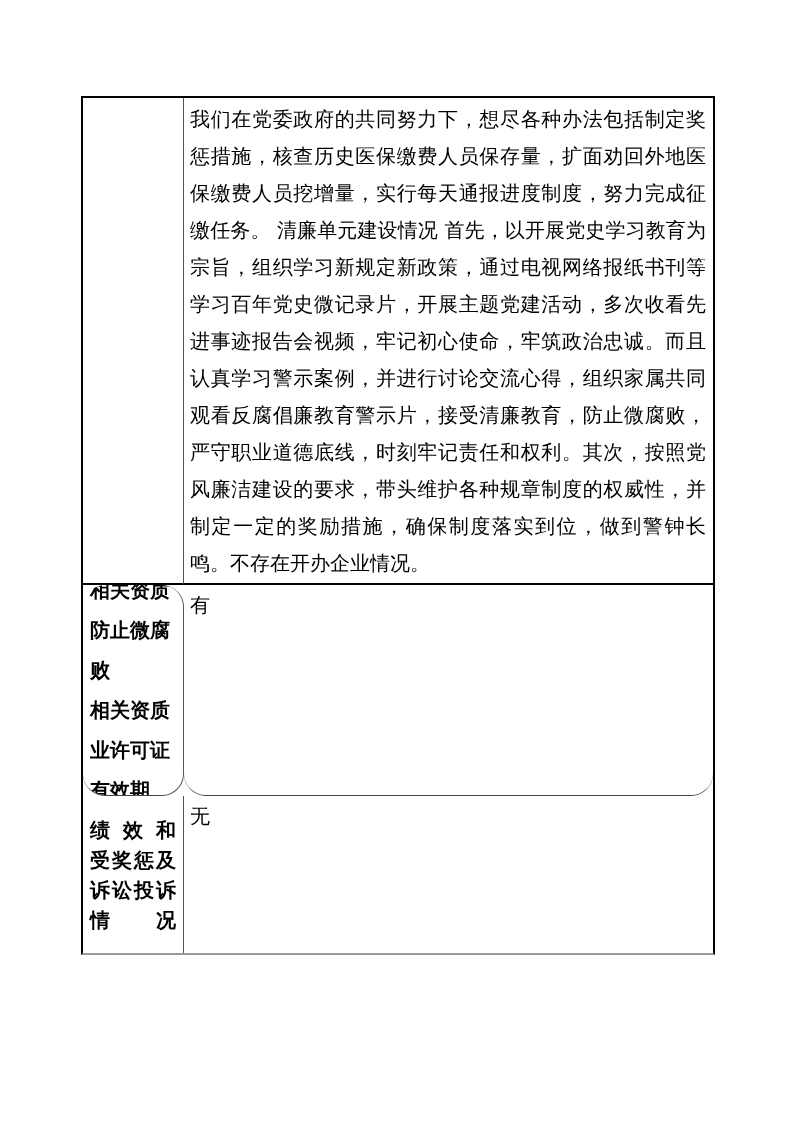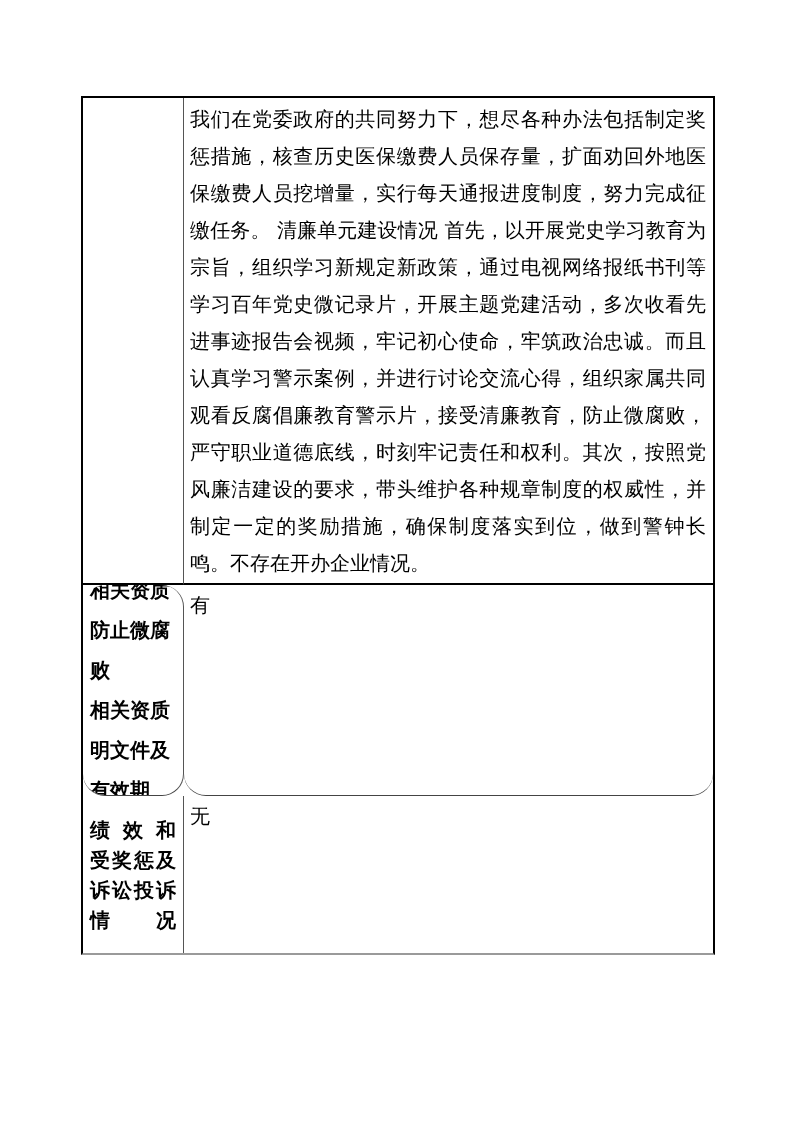--- a/index.html
+++ b/index.html
@@ -77,21 +77,21 @@
 
   <div class="cell hcell r1"></div>
   <div class="cell ccell r1">
     <p class="para">我们在党委政府的共同努力下，想尽各种办法包括制定奖惩措施，核查历史医保缴费人员保存量，扩面劝回外地医保缴费人员挖增量，实行每天通报进度制度，努力完成征缴任务。 清廉单元建设情况 首先，以开展党史学习教育为宗旨，组织学习新规定新政策，通过电视网络报纸书刊等学习百年党史微记录片，开展主题党建活动，多次收看先进事迹报告会视频，牢记初心使命，牢筑政治忠诚。而且认真学习警示案例，并进行讨论交流心得，组织家属共同观看反腐倡廉教育警示片，接受清廉教育，防止微腐败，严守职业道德底线，时刻牢记责任和权利。其次，按照党风廉洁建设的要求，带头维护各种规章制度的权威性，并制定一定的奖励措施，确保制度落实到位，做到警钟长鸣。不存在开办企业情况。</p>
   </div>
 
   <div class="cell hcell r2">
     <div class="hline40">相关资质</div>
     <div class="hline40">防止微腐败</div>
     <div class="hline40">相关资质</div>
-    <div class="hline40">明文件及</div>
+    <div class="hline40">业许可证</div>
     <div class="hline40">有效期</div>
   </div>
   <div class="cell ccell r2">
     <div class="val">有</div>
   </div>
 
   <div class="cell hcell">
     <div class="hline30 distribute">
         <span>绩</span>
         <span>效</span>

